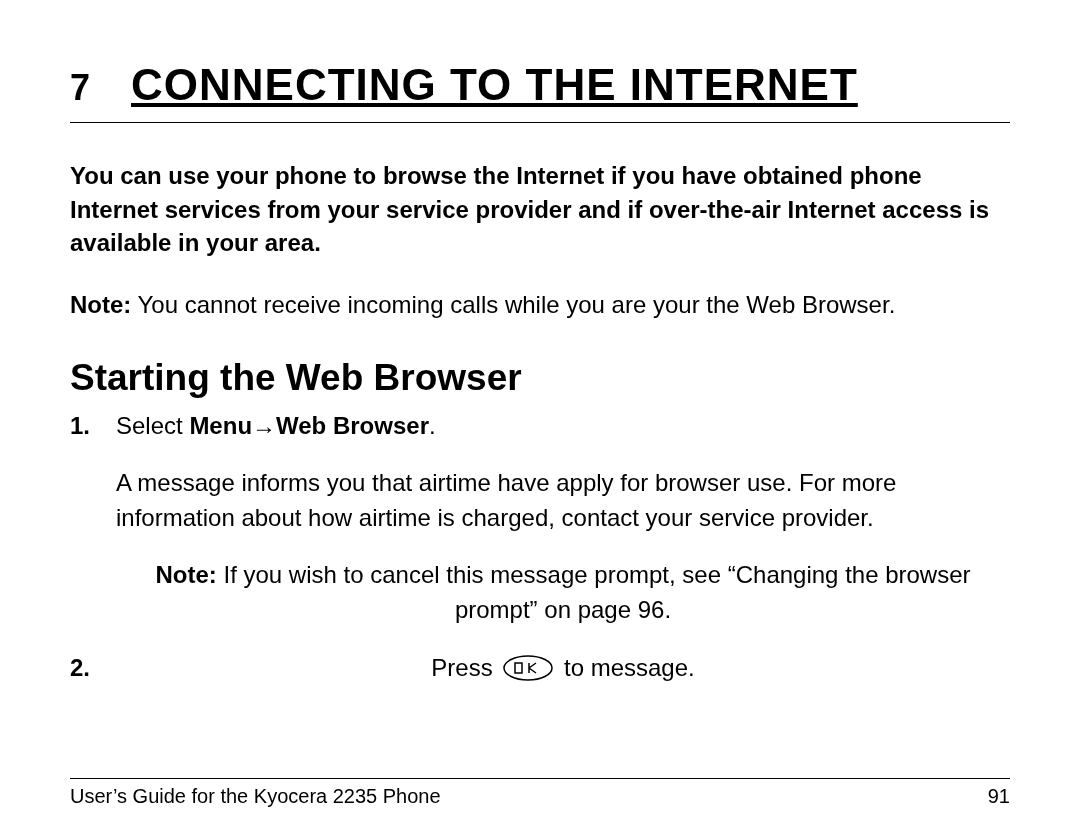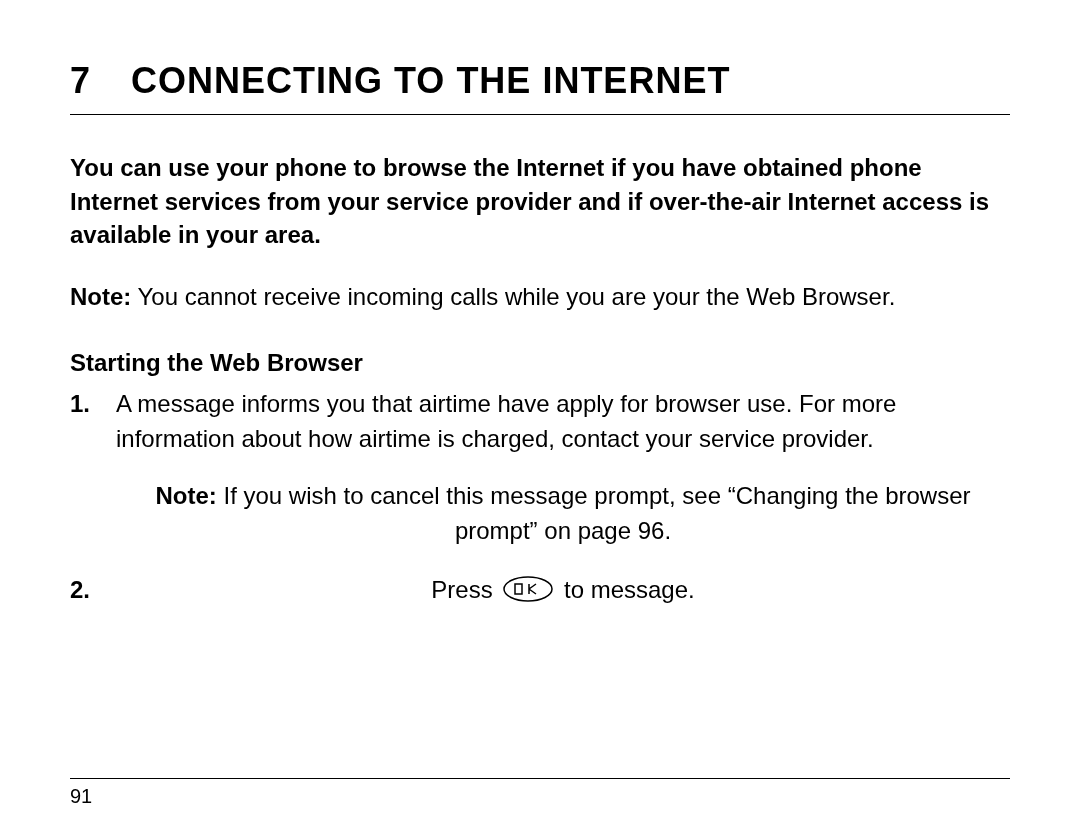--- a/index.html
+++ b/index.html
@@ -23,38 +23,39 @@
       padding-bottom: 12px;
       margin-bottom: 36px;
     }
     .chapter-number {
       font-size: 36px;
       font-weight: 900;
       margin-right: 40px;
       letter-spacing: 1px;
     }
     .chapter-title {
-      font-size: 36px;
+      font-size: 44px;
       font-weight: 900;
       text-transform: uppercase;
       letter-spacing: 1px;
+      text-decoration: underline;
     }
     .intro-para {
       font-size: 24px;
       line-height: 1.4;
       margin-bottom: 28px;
       font-weight: bold;
     }
     .note-para {
       font-size: 24px;
       line-height: 1.4;
       margin-bottom: 36px;
     }
     .section-heading {
-      font-size: 24px;
+      font-size: 37px;
       font-weight: 700;
       margin-bottom: 10px;
     }
     .step-list {
       list-style: none;
       padding-left: 0;
     }
     .step-item {
       display: flex;
       font-size: 24px;
@@ -118,20 +119,23 @@
 <p class="note-para">
   <span class="bold">Note:</span><span> You cannot receive incoming calls while you are your the Web Browser.</span>
 </p>
 
 <h2 class="section-heading">Starting the Web Browser</h2>
 
 <ol class="step-list">
   <li class="step-item">
     <div class="step-num">1.</div>
     <div class="step-body">
+      <p>
+        <span>Select </span><span class="bold">Menu</span><span class="arrow"> → </span><span class="bold">Web Browser</span><span>.</span>
+      </p>
       <p>A message informs you that airtime have apply for browser use. For more information about how airtime is charged, contact your service provider.</p>
       <p>
         <span class="bold">Note:</span><span> If you wish to cancel this message prompt, see “Changing the browser prompt” on page 96.</span>
       </p>
     </div>
   </li>
   <li class="step-item">
     <div class="step-num">2.</div>
     <div class="step-body">
       <p>
@@ -141,14 +145,15 @@
             <rect x="12" y="8" width="7" height="10" fill="none" stroke="#000" stroke-width="1.5"></rect>
             <path d="M 26 8 L 26 18 M 26 13 L 33 8 M 26 13 L 33 18" fill="none" stroke="#000" stroke-width="1.5"></path>
           </svg>
         </span><span> to message.</span>
       </p>
     </div>
   </li>
 </ol>
 
 <div class="footer">
+  <span>User’s Guide for the Kyocera 2235 Phone</span>
   <span>91</span>
 </div>
 
 </body></html>

